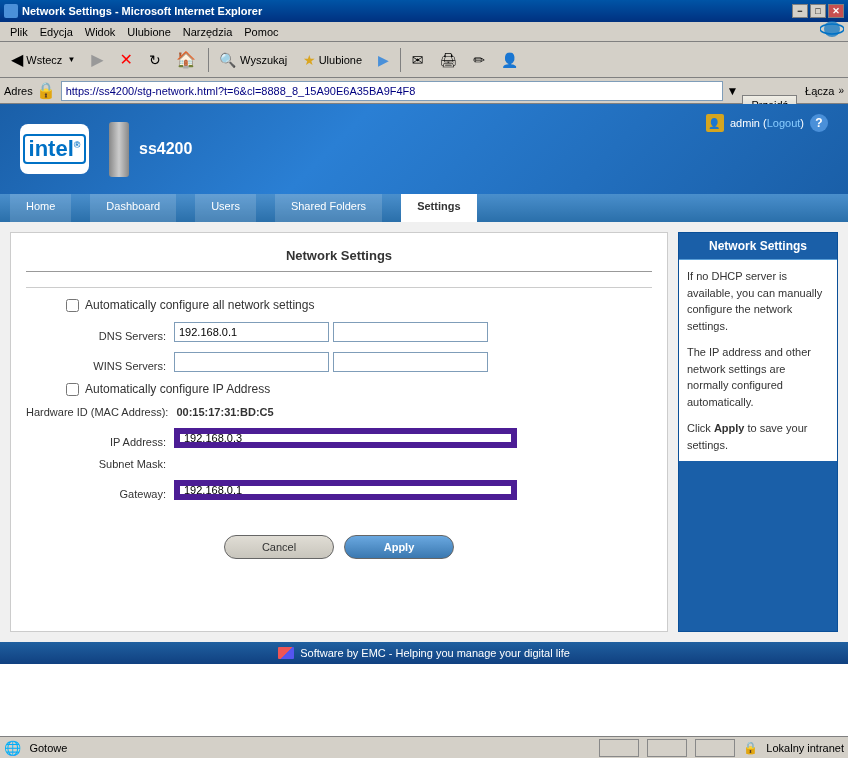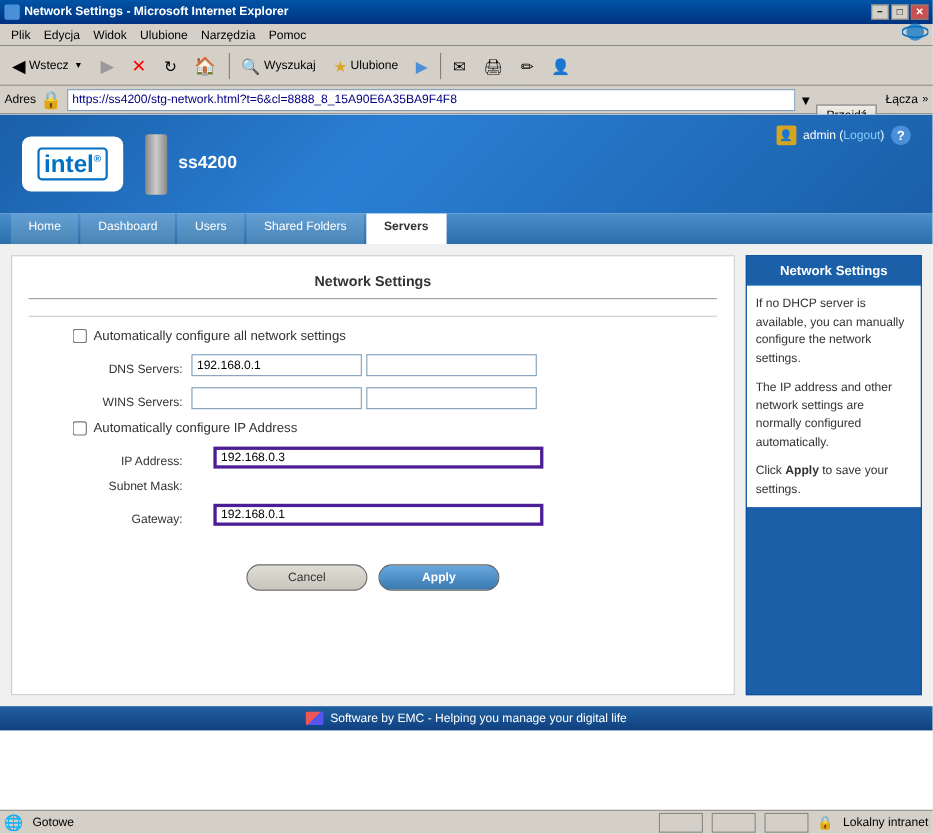--- a/index.html
+++ b/index.html
@@ -104,21 +104,21 @@
       display: flex;
       align-items: center;
       padding: 0 20px;
       position: relative;
     }
     .intel-logo {
       background: white;
       border-radius: 8px;
       padding: 6px 10px;
       display: flex; align-items: center; justify-content: center;
-      width: 92px; height: 50px;
+      width: 69px; height: 50px;
     }
     .intel-logo-text {
       font-size: 22px; font-weight: bold; color: #0071C5; font-family: Arial;
       border: 2px solid #0071C5; border-radius: 4px; padding: 0 4px;
     }
     .intel-logo-r { font-size: 9px; vertical-align: super; color: #0071C5; }
     .nas-device {
       margin-left: 20px;
       display: flex; align-items: center; gap: 10px;
     }
@@ -151,21 +151,21 @@
       display: flex;
       align-items: flex-end;
       padding: 0 10px;
     }
     .nav-tab {
       padding: 16px 16px;
       font-size: 11px;
       cursor: pointer;
       color: white;
       border-radius: 4px 4px 0 0;
-      margin-right: 2px;
+      margin-right: 19px;
       background: rgba(255,255,255,0.15);
       height: 22px;
       display: flex; align-items: center;
     }
     .nav-tab.active {
       background: white;
       color: #333;
       font-weight: bold;
     }
 
@@ -208,26 +208,25 @@
       margin-right: 8px;
     }
     .form-input {
       width: 155px;
       height: 20px;
       border: 1px solid #7F9DB9;
       padding: 0 4px;
       font-size: 11px;
     }
     .form-input-wide {
-      width: 300px;
+      width: 343px;
       height: 20px;
-      border: 3px solid #4c1d95;
+      border: 6px solid #4c1d95;
       padding: 0 4px;
       font-size: 11px;
-      margin-left: 20px;
     }
     .form-input2 { margin-left: 4px; }
 
     .checkbox-row {
       display: flex;
       align-items: center;
       margin-bottom: 10px;
       padding-left: 40px;
     }
     .checkbox-row input[type=checkbox] { margin-right: 6px; }
@@ -433,21 +432,21 @@
       <span class="user-text">admin (<a href="#" style="color:#8CF;text-decoration:none;">Logout</a>)</span>
       <button class="help-btn">?</button>
     </div>
   </div>
 
   <div class="nav-tabs">
     <div class="nav-tab">Home</div>
     <div class="nav-tab">Dashboard</div>
     <div class="nav-tab">Users</div>
     <div class="nav-tab">Shared Folders</div>
-    <div class="nav-tab active">Servers</div>
+    <div class="nav-tab active">Settings</div>
   </div>
 
   <div class="content-area">
 
     <div class="main-panel">
       <div class="panel-title">Network Settings</div>
 
       <hr class="divider-line">
 
       <div class="checkbox-row">
@@ -465,20 +464,24 @@
         <span class="form-label">WINS Servers:</span>
         <input class="form-input" type="text" value="" style="">
         <input class="form-input form-input2" type="text" value="" style="">
       </div>
 
       <div class="checkbox-row">
         <input type="checkbox" id="autoIP" style="">
         <label class="checkbox-label" for="autoIP">Automatically configure IP Address</label>
       </div>
 
+      <div class="form-row">
+        <span class="form-label">Hardware ID (MAC Address):</span>
+        <span class="mac-value">00:15:17:31:BD:C5</span>
+      </div>
 
       <div class="form-row">
         <span class="form-label">IP Address:</span>
         <input class="form-input-wide" type="text" value="192.168.0.3" style="">
       </div>
 
       <div class="form-row">
         <span class="form-label">Subnet Mask:</span>
       </div>
 

